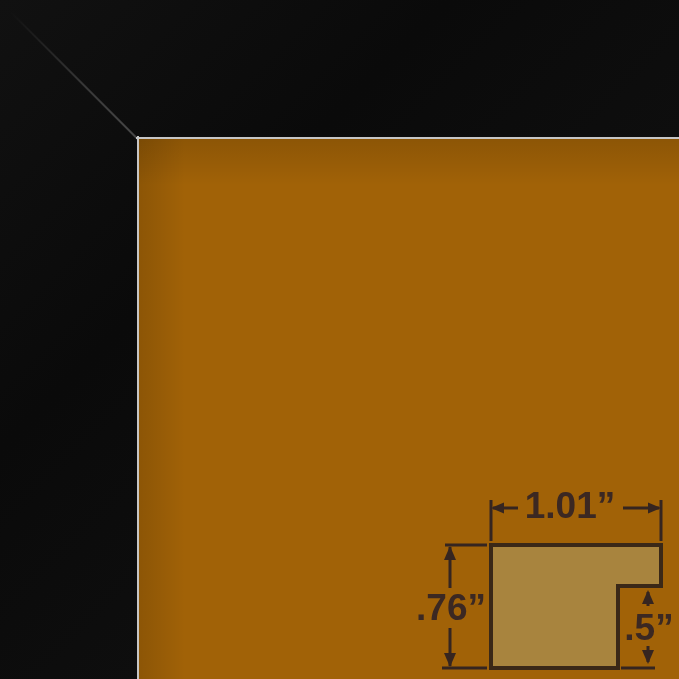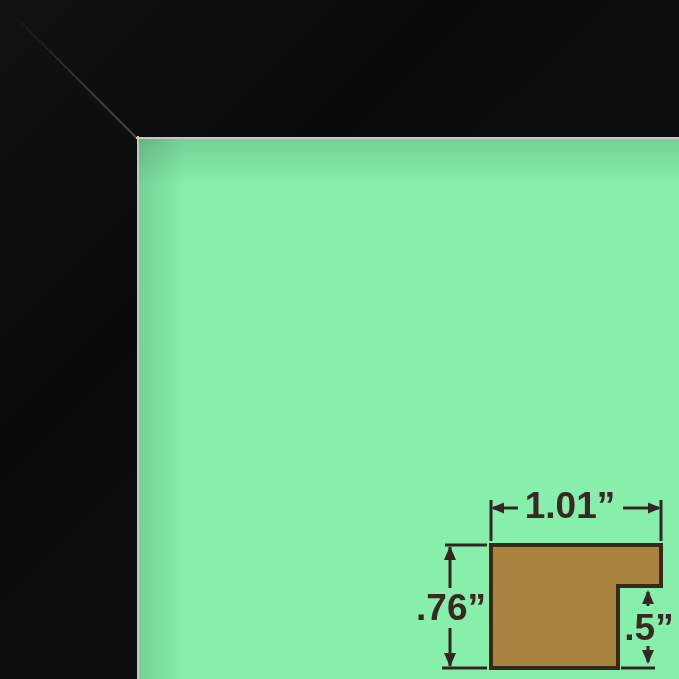--- a/index.html
+++ b/index.html
@@ -5,21 +5,21 @@
   html, body { margin: 0; padding: 0; }
   body {
     width: 679px; height: 679px;
     font-family: "Liberation Sans", sans-serif;
     background: #ffffff;
   }
   .stage {
     position: relative;
     width: 679px; height: 679px;
     overflow: hidden;
-    background: #86efac;
+    background: #a16207;
   }
 
   
   .frame-band { position: absolute; background: linear-gradient(135deg, #111111 0%, #0a0a0a 55%, #0e0e0e 100%); }
   .frame-top  { left: 0; top: 0; width: 679px; height: 138px; }
   .frame-left { left: 0; top: 0; width: 138px; height: 679px; }
   .miter-seam {
     position: absolute; left: 0; top: 0;
     width: 196px; height: 2px;
     transform: rotate(45deg);

